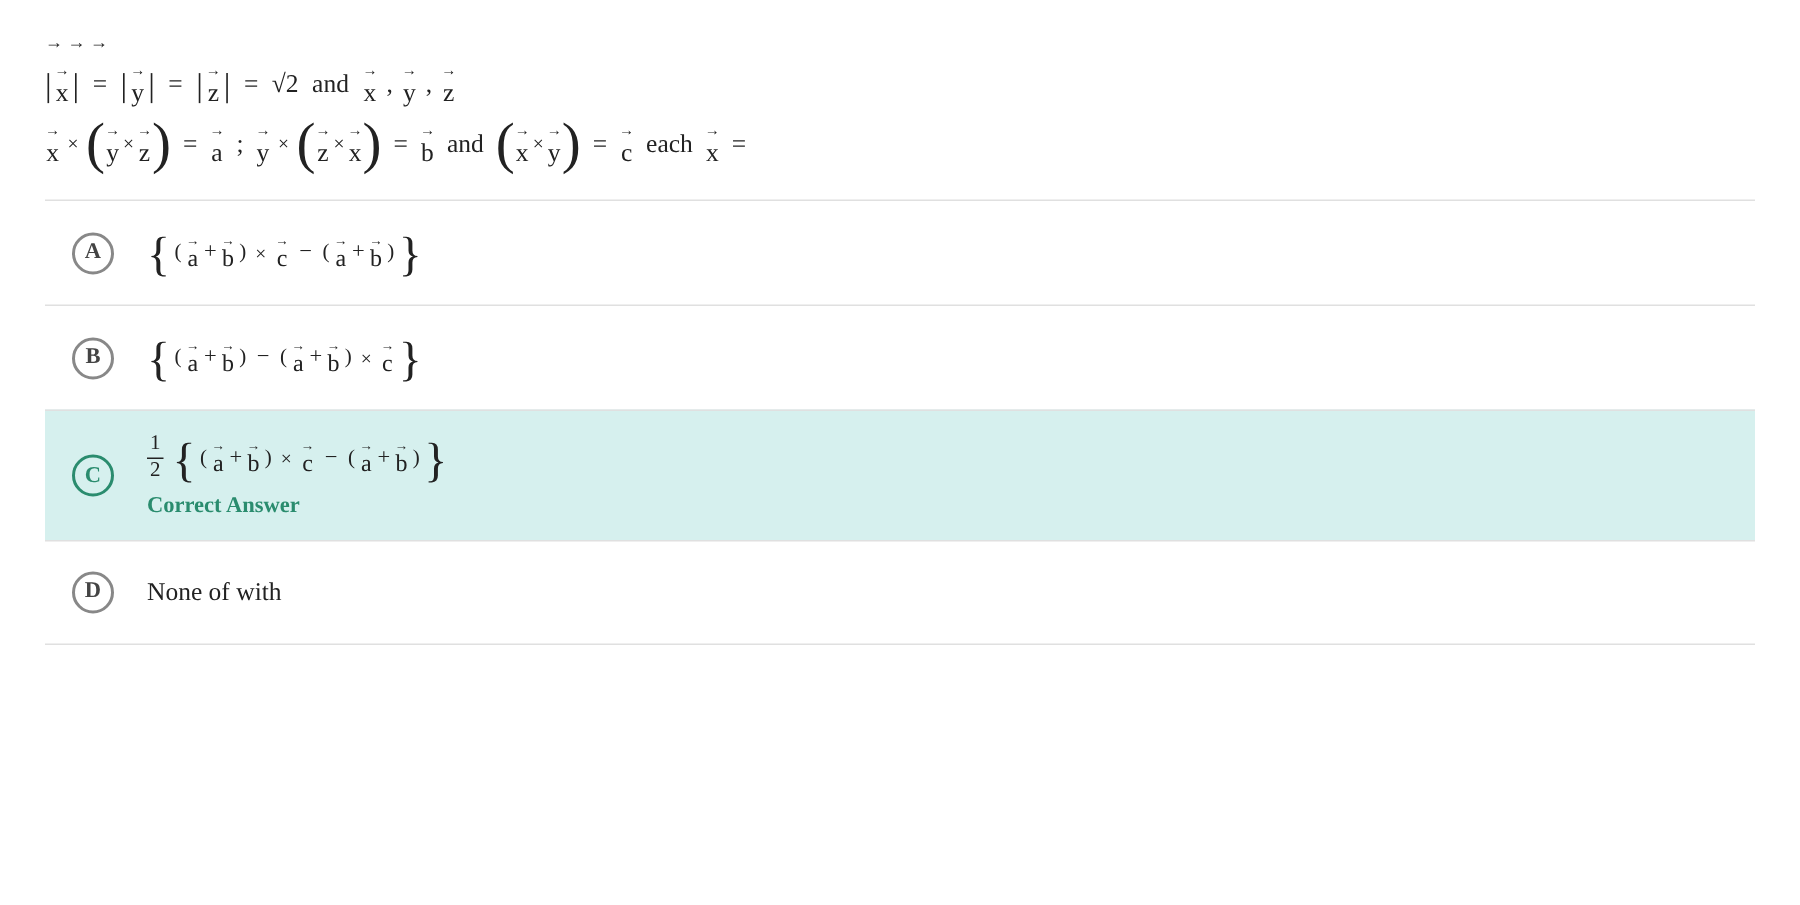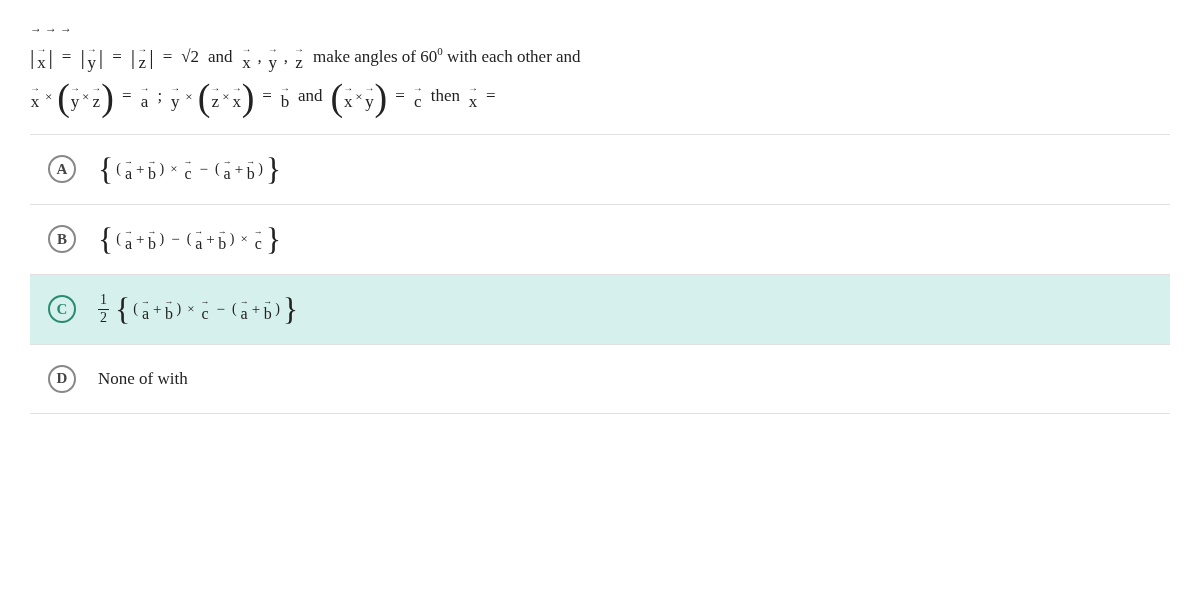--- a/index.html
+++ b/index.html
@@ -212,21 +212,20 @@
       <span style="display:inline-flex;flex-direction:column;align-items:center;">
         <span style="font-size:10px;line-height:1;">→</span>
         <span style="font-size:17px;line-height:1;">y</span>
       </span>
       <span style="margin:0 2px;">,</span>
       <span style="display:inline-flex;flex-direction:column;align-items:center;">
         <span style="font-size:10px;line-height:1;">→</span>
         <span style="font-size:17px;line-height:1;">z</span>
       </span>
 
-      <span style="margin-left:5px;">make angles of 60<sup class="small">0</sup> with each other and</span>
     </div>
 
     <div class="question-line2" style="margin-top:6px;flex-wrap:wrap;gap:3px;">
 
       <span style="display:inline-flex;flex-direction:column;align-items:center;">
         <span style="font-size:10px;line-height:1;">→</span>
         <span style="font-size:17px;line-height:1;">x</span>
       </span>
 
       <span class="cross-times">×</span>
@@ -294,21 +293,21 @@
         </span>
         <span class="matrix-bracket-right">)</span>
       </span>
 
       <span class="eq-sign">=</span>
       <span style="display:inline-flex;flex-direction:column;align-items:center;">
         <span style="font-size:10px;line-height:1;">→</span>
         <span style="font-size:17px;line-height:1;">c</span>
       </span>
 
-      <span style="margin-left:5px;">then</span>
+      <span style="margin-left:5px;">each</span>
 
       <span style="display:inline-flex;flex-direction:column;align-items:center;margin-left:5px;">
         <span style="font-size:10px;line-height:1;">→</span>
         <span style="font-size:17px;line-height:1;">x</span>
       </span>
 
       <span class="eq-sign">=</span>
     </div>
   </div>
 
@@ -426,20 +425,21 @@
             <span style="font-size:16px;line-height:1;">a</span>
           </span>
           <span style="font-size:15px;">+</span>
           <span style="display:inline-flex;flex-direction:column;align-items:center;">
             <span style="font-size:9px;line-height:1;">→</span>
             <span style="font-size:16px;line-height:1;">b</span>
           </span>
           <span style="font-size:14px;">)</span>
           <span class="big-curly">}</span>
         </span>
+        <span class="correct-label">Correct Answer</span>
       </div>
     </div>
 
     <div class="option-row" style="border-top:1px solid #e0e0e0; border-bottom:1px solid #e0e0e0;">
       <span class="option-label">D</span>
       <div class="option-content">
         <span style="font-size:17px;">None of with</span>
       </div>
     </div>
 

